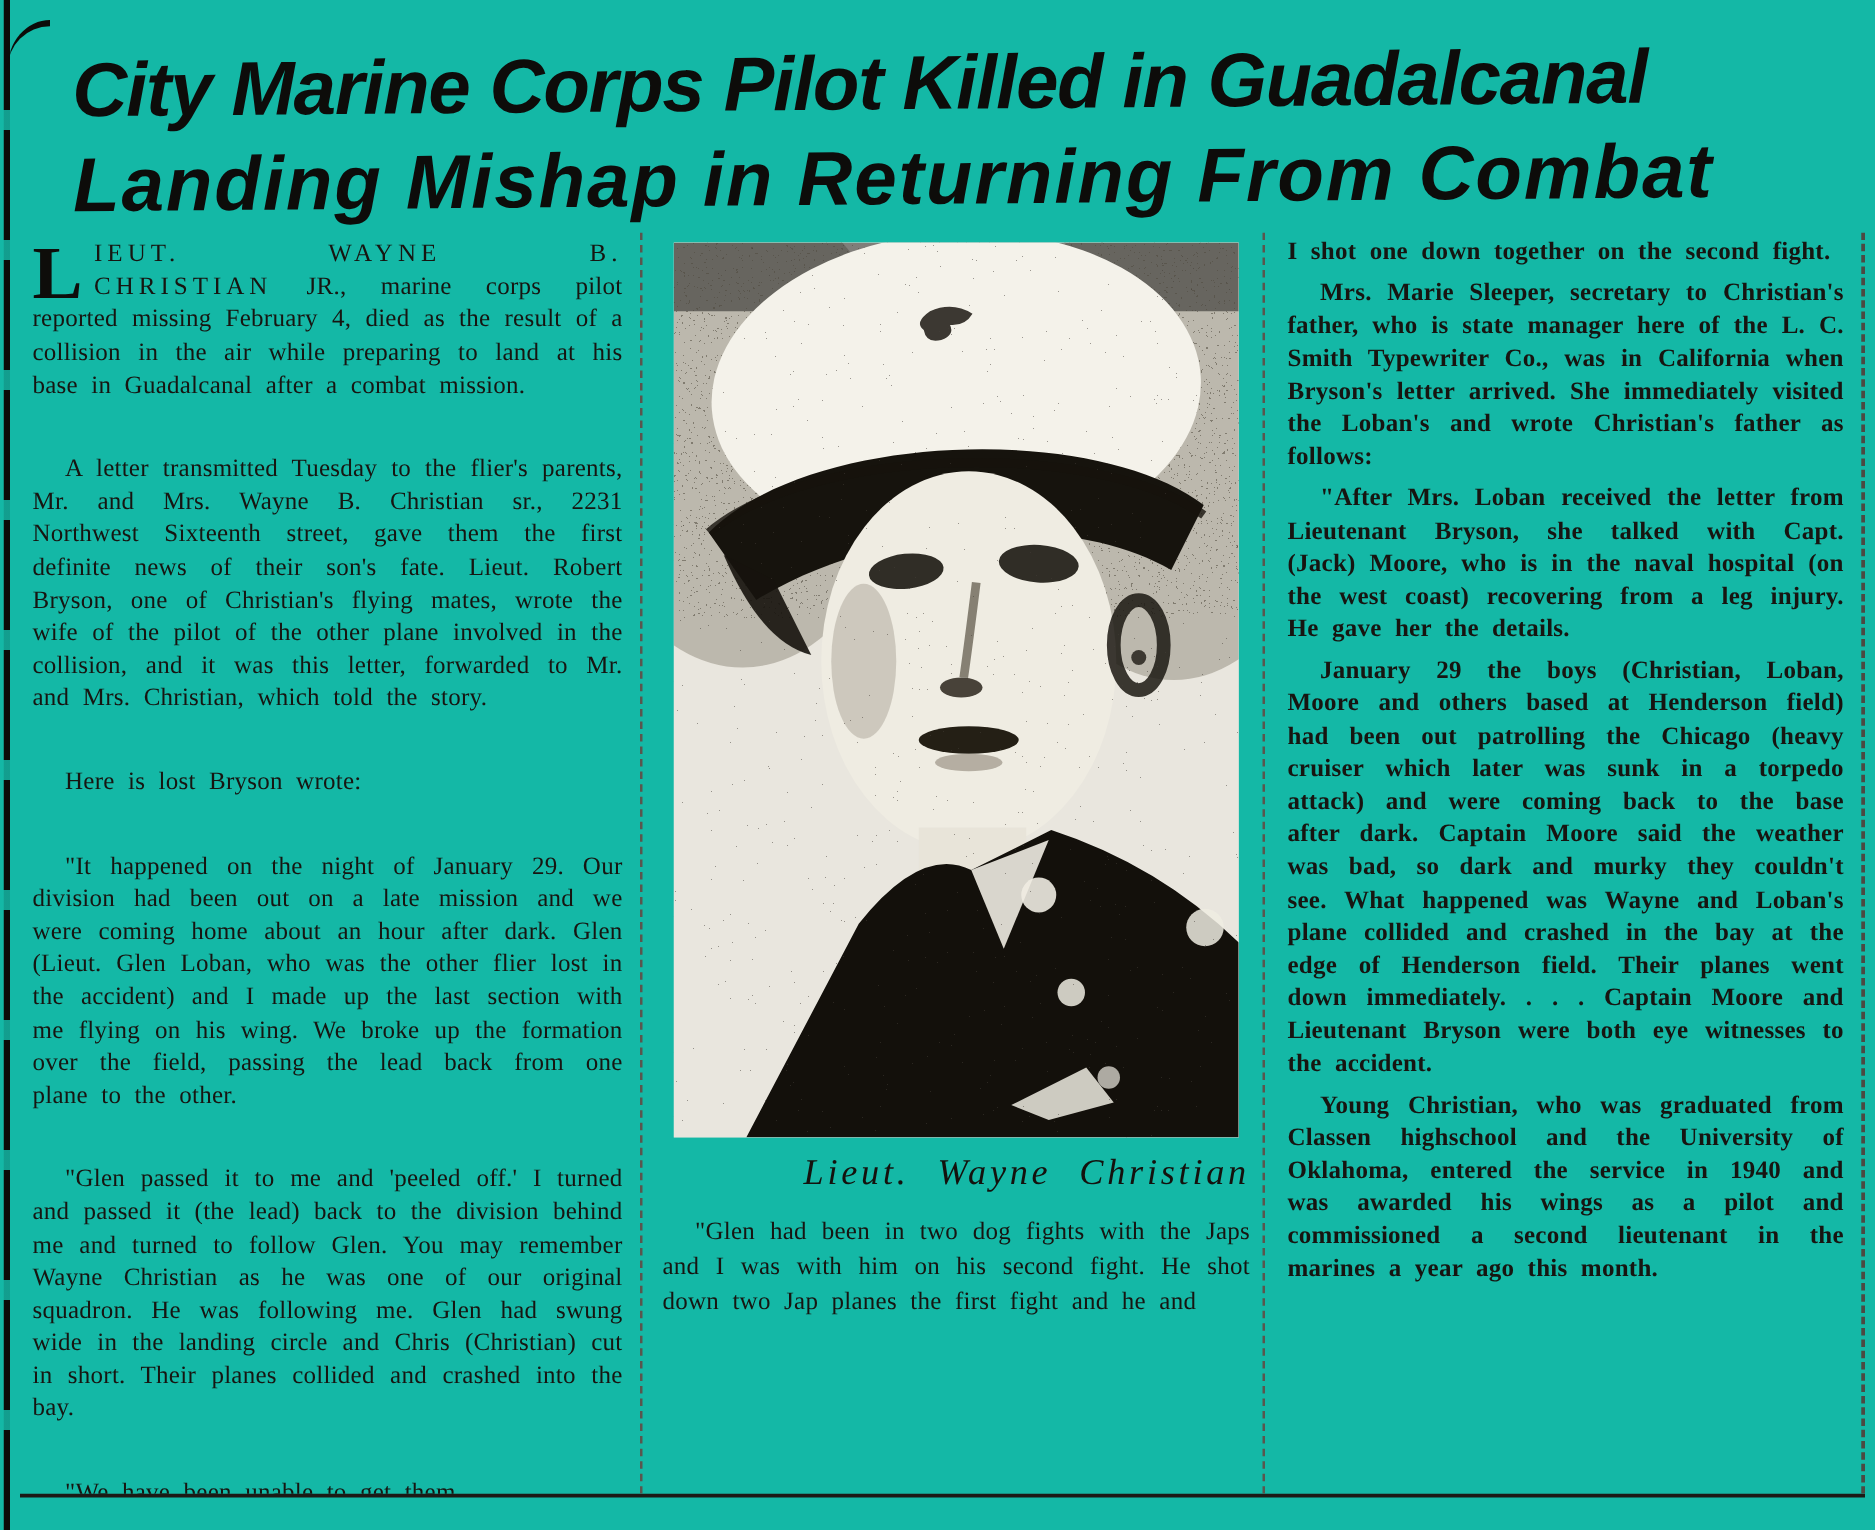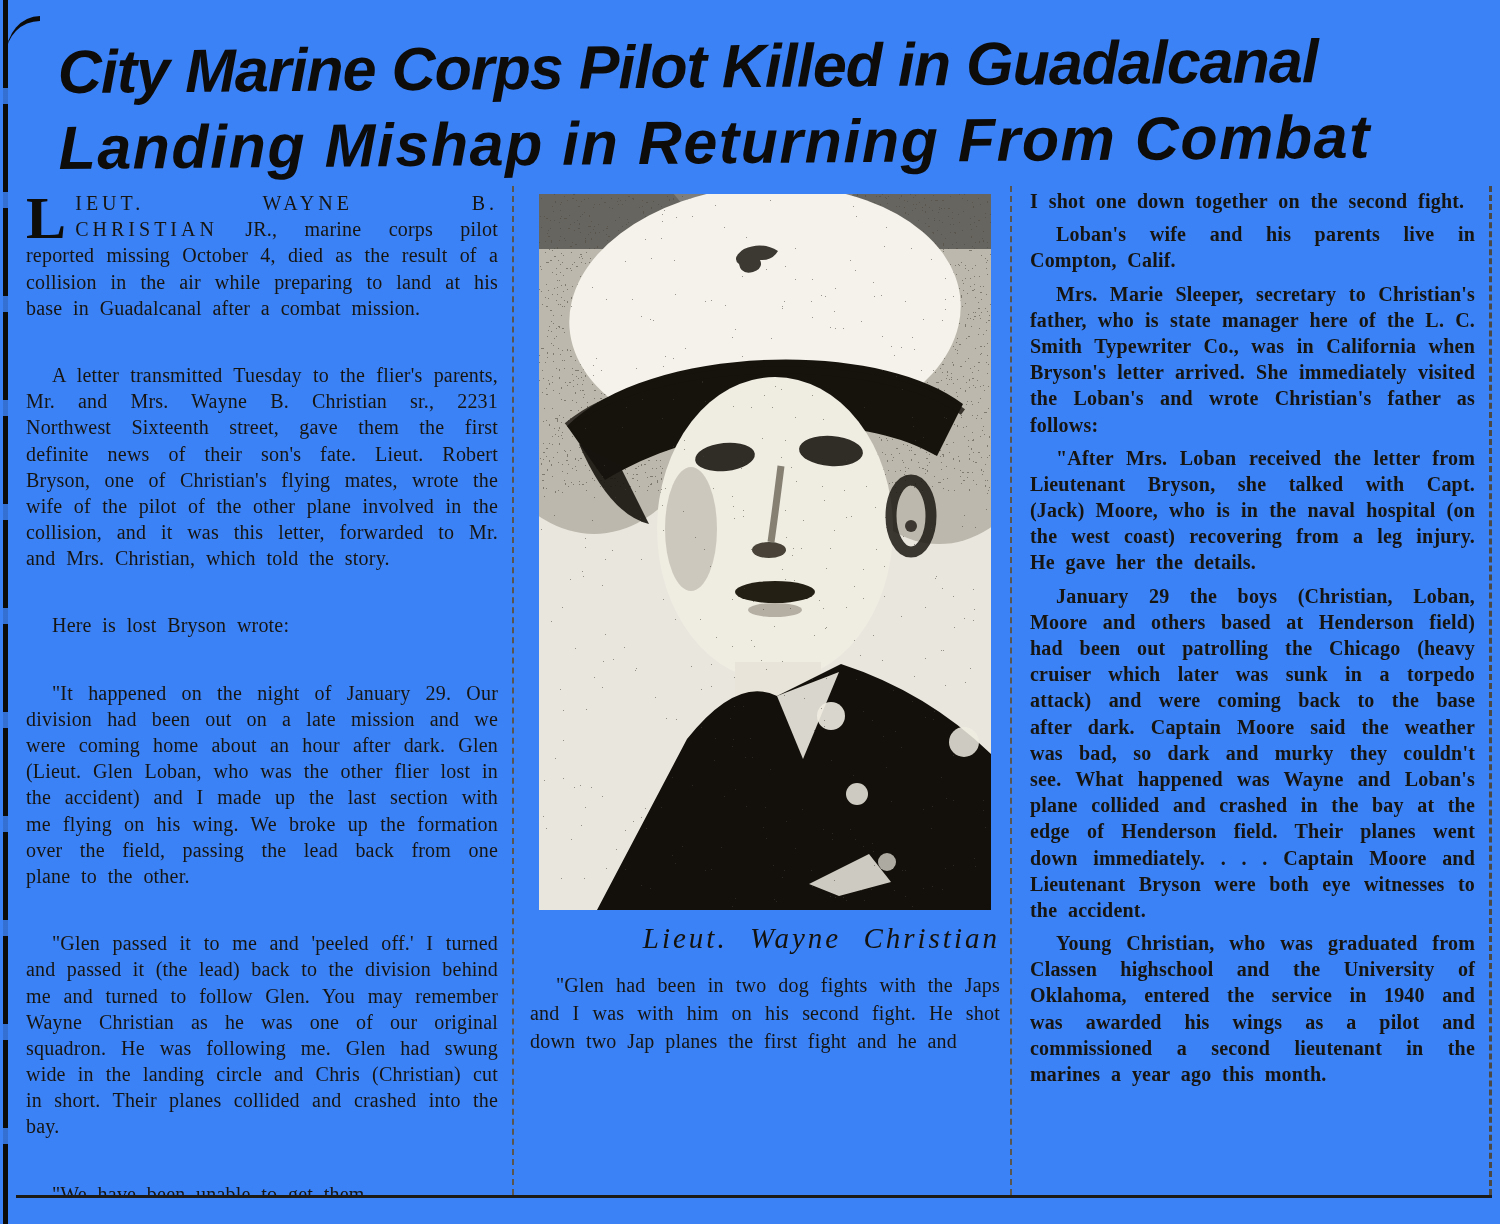--- a/index.html
+++ b/index.html
@@ -1,18 +1,18 @@
 <!DOCTYPE html>
 <html><head>
 <meta charset="utf-8">
 <style>
   html,body{margin:0;padding:0;width:1500px;height:1224px;overflow:hidden;background:#f6f5f1;}
   .page{
     position:relative;width:1500px;height:1224px;box-sizing:border-box;
-    background:#3b82f6;color:#161410;
+    background:#14b8a6;color:#161410;
     font-family:"Liberation Serif", serif;
   }
   
   .page::before{
     content:"";position:absolute;left:3px;top:0;width:5px;height:1224px;
     background:repeating-linear-gradient(180deg,#0c0b09 0 88px,rgba(12,11,9,.15) 88px 104px);
   }
   
   .hook{
     position:absolute;left:6px;top:16px;width:34px;height:46px;
@@ -67,21 +67,21 @@
   <div class="hook"></div>
 
   <div class="headline">
     <div class="hl hl1">City Marine Corps Pilot Killed in Guadalcanal</div>
     <div class="hl hl2">Landing Mishap in Returning From Combat</div>
   </div>
 
   <div class="columns">
 
     <div class="col col-left">
-      <p class="para"><span class="dropcap">L</span><span class="leadin">IEUT. WAYNE B. CHRISTIAN</span> <span>JR., marine corps pilot reported missing October 4, died as the result of a collision in the air while preparing to land at his base in Guadalcanal after a combat mission.</span></p>
+      <p class="para"><span class="dropcap">L</span><span class="leadin">IEUT. WAYNE B. CHRISTIAN</span> <span>JR., marine corps pilot reported missing February 4, died as the result of a collision in the air while preparing to land at his base in Guadalcanal after a combat mission.</span></p>
       <p class="para indent">A letter transmitted Tuesday to the flier's parents, Mr. and Mrs. Wayne B. Christian sr., 2231 Northwest Sixteenth street, gave them the first definite news of their son's fate. Lieut. Robert Bryson, one of Christian's flying mates, wrote the wife of the pilot of the other plane involved in the collision, and it was this letter, forwarded to Mr. and Mrs. Christian, which told the story.</p>
       <p class="para indent">Here is lost Bryson wrote:</p>
       <p class="para indent">"It happened on the night of January 29. Our division had been out on a late mission and we were coming home about an hour after dark. Glen (Lieut. Glen Loban, who was the other flier lost in the accident) and I made up the last section with me flying on his wing. We broke up the formation over the field, passing the lead back from one plane to the other.</p>
       <p class="para indent">"Glen passed it to me and 'peeled off.' I turned and passed it (the lead) back to the division behind me and turned to follow Glen. You may remember Wayne Christian as he was one of our original squadron. He was following me. Glen had swung wide in the landing circle and Chris (Christian) cut in short. Their planes collided and crashed into the bay.</p>
       <p class="para indent">"We have been unable to get them</p>
     </div>
 
     <div class="col col-mid">
       <div class="photo">
         <svg width="452" height="716" viewBox="0 0 452 716" xmlns="http://www.w3.org/2000/svg">
@@ -152,21 +152,20 @@
 
           <rect x="0" y="0" width="452" height="716" filter="url(#grain)" opacity="0.5"></rect>
         </svg>
       </div>
       <div class="caption">Lieut. Wayne Christian</div>
       <p class="para indent gap">"Glen had been in two dog fights with the Japs and I was with him on his second fight. He shot down two Jap planes the first fight and he and</p>
     </div>
 
     <div class="col col-right">
       <p class="para">I shot one down together on the second fight.</p>
-      <p class="para indent gap">Loban's wife and his parents live in Compton, Calif.</p>
       <p class="para indent gap">Mrs. Marie Sleeper, secretary to Christian's father, who is state manager here of the L. C. Smith Typewriter Co., was in California when Bryson's letter arrived. She immediately visited the Loban's and wrote Christian's father as follows:</p>
       <p class="para indent gap">"After Mrs. Loban received the letter from Lieutenant Bryson, she talked with Capt. (Jack) Moore, who is in the naval hospital (on the west coast) recovering from a leg injury. He gave her the details.</p>
       <p class="para indent gap">January 29 the boys (Christian, Loban, Moore and others based at Henderson field) had been out patrolling the Chicago (heavy cruiser which later was sunk in a torpedo attack) and were coming back to the base after dark. Captain Moore said the weather was bad, so dark and murky they couldn't see. What happened was Wayne and Loban's plane collided and crashed in the bay at the edge of Henderson field. Their planes went down immediately. . . . Captain Moore and Lieutenant Bryson were both eye witnesses to the accident.</p>
       <p class="para indent gap">Young Christian, who was graduated from Classen highschool and the University of Oklahoma, entered the service in 1940 and was awarded his wings as a pilot and commissioned a second lieutenant in the marines a year ago this month.</p>
     </div>
 
   </div>
 </div>
 
 </body></html>

